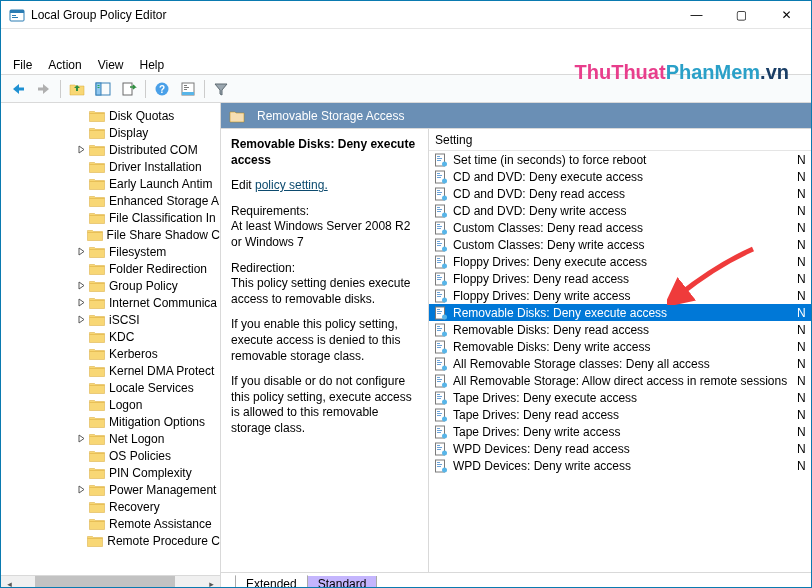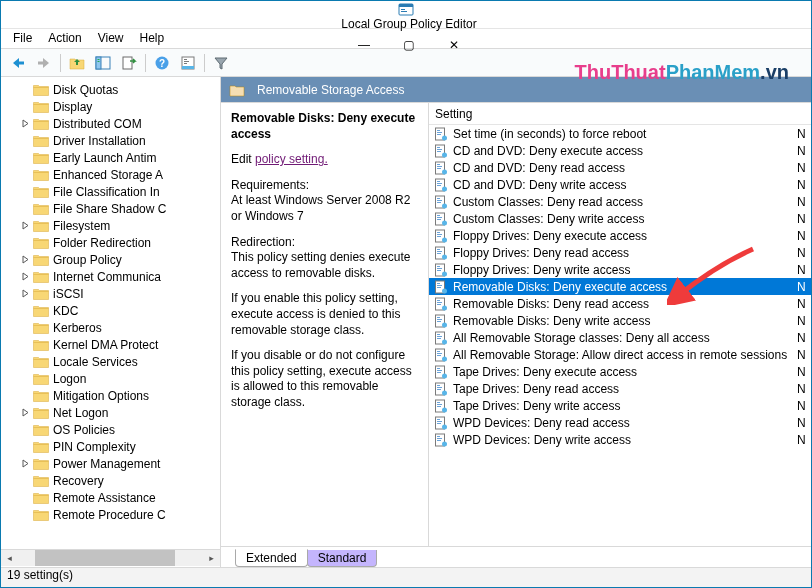--- a/index.html
+++ b/index.html
@@ -1,54 +1,54 @@
 <!DOCTYPE html>
 <html><head>
 <meta charset="utf-8">
 <style>
 * { margin: 0; padding: 0; box-sizing: border-box; }
 body { font-family: "Segoe UI", Tahoma, Arial, sans-serif; font-size: 12px; color: #000; background: #fff; width: 812px; height: 588px; overflow: hidden; border: 1px solid #0a7ab0; position: relative; }
 
 
-.titlebar { height: 28px; background: #fff; display: flex; align-items: center; padding: 0 2px 0 8px; border-bottom: 1px solid #e5e5e5; flex-direction: column; }
+.titlebar { height: 28px; background: #fff; display: flex; align-items: center; padding: 0 2px 0 8px; border-bottom: 1px solid #e5e5e5; }
 .titlebar .app-icon { width: 16px; height: 16px; margin-right: 6px; }
 .titlebar .title { flex: 1; font-size: 12px; }
 .titlebar .win-btns { display: flex; }
 .titlebar .win-btn { width: 45px; height: 28px; display: flex; align-items: center; justify-content: center; cursor: pointer; }
 
 
-.menubar { height: 20px; display: flex; align-items: flex-start; padding: 0 4px; border-bottom: 1px solid #d9d9d9; background: #fff; }
+.menubar { height: 20px; display: flex; align-items: center; padding: 0 4px; border-bottom: 1px solid #d9d9d9; background: #fff; margin-top: 26px; }
 .menubar .menu-item { padding: 2px 8px; cursor: pointer; }
 
 
 .toolbar { height: 28px; display: flex; align-items: center; padding: 2px 4px; gap: 0; border-bottom: 1px solid #d9d9d9; background: #f9fbfc; }
 .toolbar .tb-btn { width: 24px; height: 22px; display: flex; align-items: center; justify-content: center; cursor: pointer; border: 1px solid transparent; margin: 0 1px; }
 .toolbar .sep { width: 1px; height: 18px; background: #ccc; margin: 0 3px; }
 
 
 .main { display: flex; height: 490px; }
 .tree-pane { width: 220px; border-right: 1px solid #d9d9d9; overflow: hidden; position: relative; }
 .tree-scroll { overflow-y: scroll; overflow-x: hidden; height: 472px; padding: 4px 0 4px 0; }
 .tree-hscroll { height: 17px; border-top: 1px solid #d9d9d9; background: #f0f0f0; display:flex; }
 .tree-hscroll .thumb { background:#c2c2c2; height:100%; width:140px; margin-left:17px; }
 .tree-hscroll .arrow { width:17px; height:100%; background:#f0f0f0; display:flex; align-items:center; justify-content:center; font-size:9px; color:#555;}
 .tree-hscroll .track { flex:1; display:flex; }
 
-.tree-item { display: flex; align-items: center; height: 17px; padding-left: 44px; white-space: nowrap; cursor: pointer; }
+.tree-item { display: flex; align-items: center; height: 17px; padding-left: 100px; white-space: nowrap; cursor: pointer; }
 .tree-item .expander { width: 12px; height: 12px; margin-left: -26px; margin-right: 2px; display:flex; align-items:center; justify-content:center; color:#595959; font-size:9px; }
 .tree-item .folder-icon { width: 16px; height: 13px; margin-right: 4px; }
 
 .right-pane { flex: 1; display: flex; flex-direction: column; border-left: 0; position: relative; }
 .rp-header { height: 26px; background: #6a8fb5; color: #fff; display: flex; align-items: center; padding-left: 8px; gap: 6px; border-bottom: 1px solid #d9d9d9; }
 .rp-header .fld { display:flex; align-items:center; }
 .rp-header .fld svg { margin-right:6px; }
 .rp-body { flex: 1; display: flex; overflow: hidden; }
 .desc-pane { width: 208px; padding: 8px 10px 8px 10px; font-size: 12px; line-height: 1.3; border-right: 1px solid #d9d9d9; }
 .desc-pane .sel-title { font-weight: bold; margin-bottom: 10px; }
-.desc-pane .edit-link { color: #701a75; text-decoration: underline; cursor: pointer; }
+.desc-pane .edit-link { color: #0c4a6e; text-decoration: underline; cursor: pointer; }
 .desc-pane p { margin-bottom: 10px; }
 
 .list-pane { flex: 1; overflow: hidden; display:flex; flex-direction:column; }
 .list-header { height: 22px; display: flex; align-items: center; border-bottom: 1px solid #e5e5e5; background: #fff; }
 .list-header .col { padding: 2px 6px; }
 .list-header .col.setting { flex: 1; }
 .list-header .col.state { width: 16px; text-align:left; }
 .list-rows { overflow-y: auto; }
 .list-row { display: flex; align-items: center; height: 17px; padding-left: 4px; cursor: pointer; white-space: nowrap; }
 .list-row.selected { background: #0078d7; color: #fff; }

